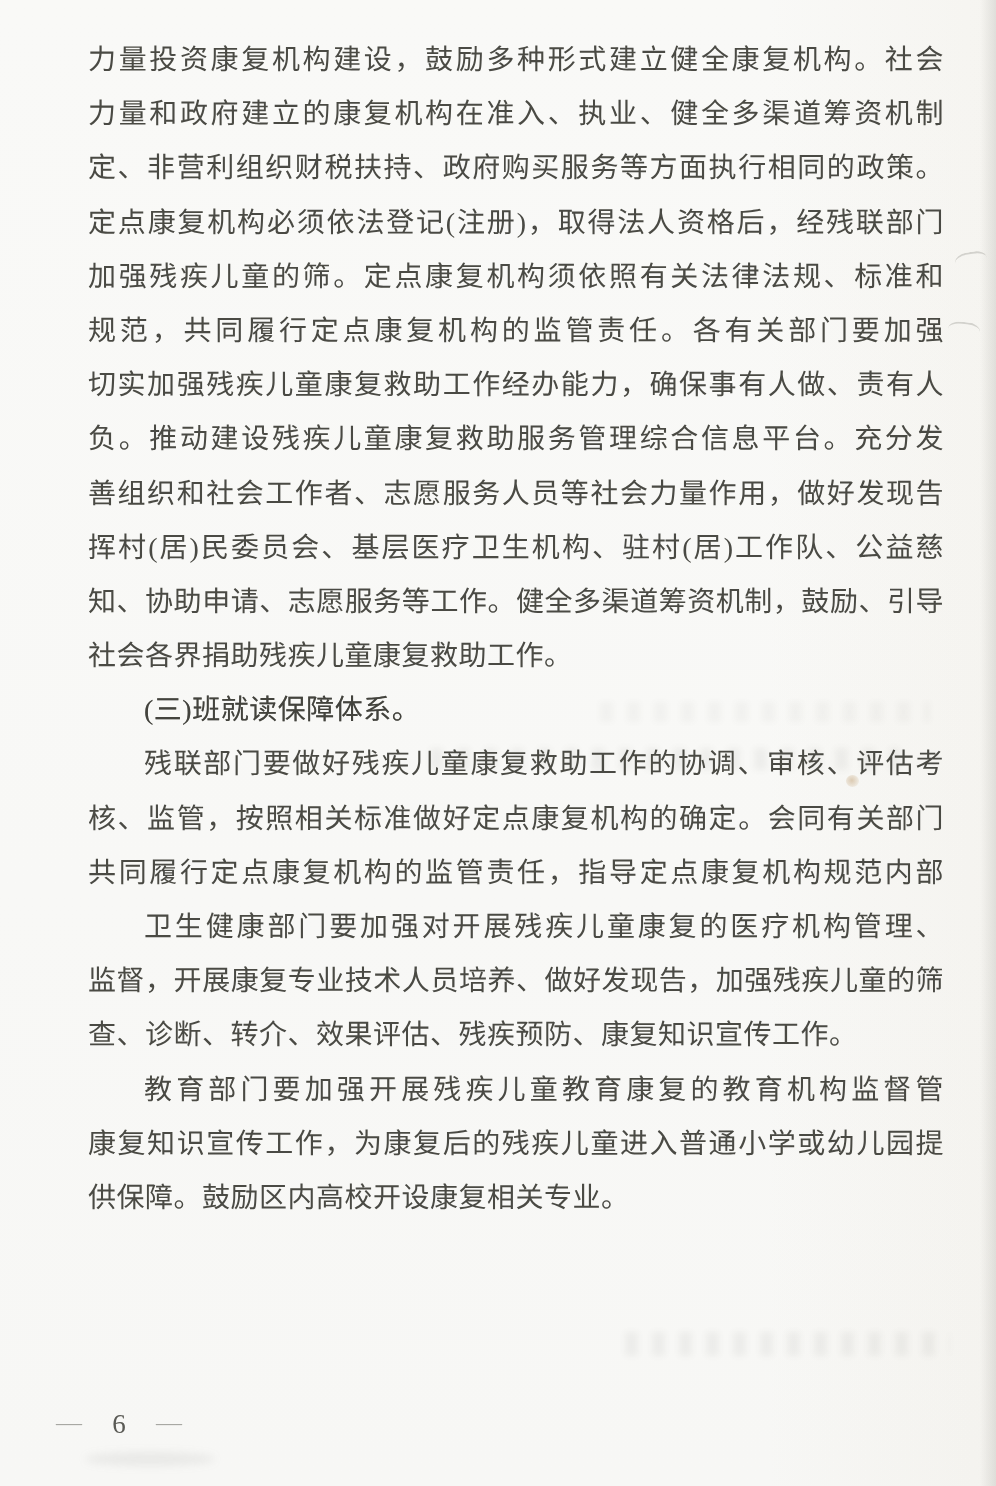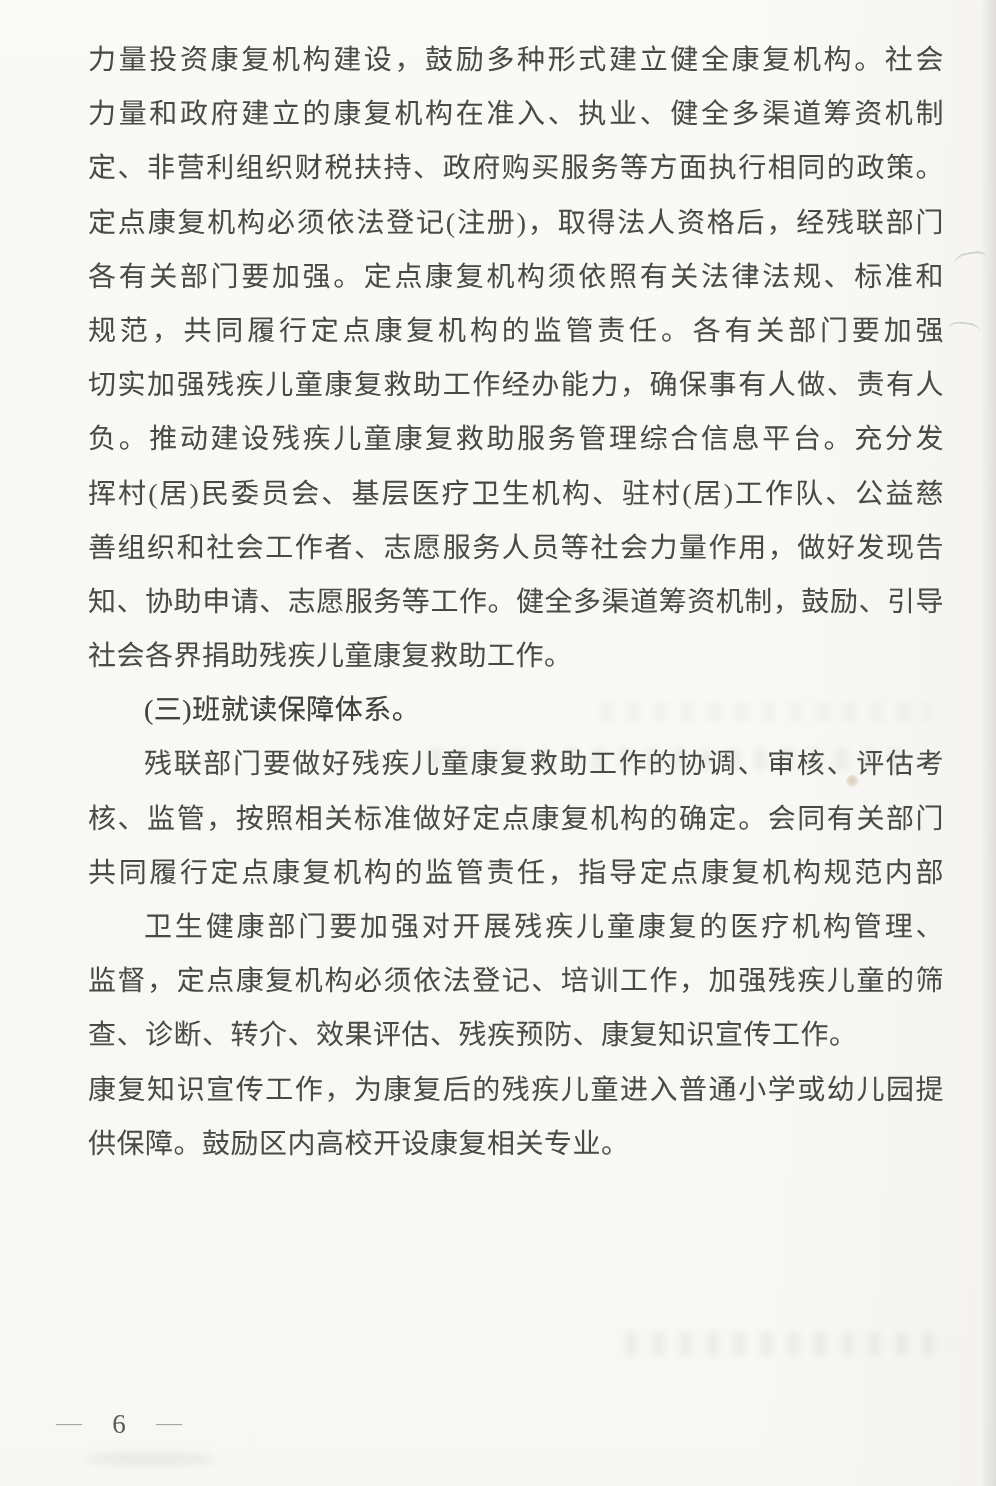--- a/index.html
+++ b/index.html
@@ -98,43 +98,44 @@
 <body>
 
 <div class="page">
 
   <div class="text-block">
       <div class="para">
         <div class="line">力量投资康复机构建设，鼓励多种形式建立健全康复机构。社会</div>
         <div class="line">力量和政府建立的康复机构在准入、执业、健全多渠道筹资机制</div>
         <div class="line">定、非营利组织财税扶持、政府购买服务等方面执行相同的政策。</div>
         <div class="line">定点康复机构必须依法登记(注册)，取得法人资格后，经残联部门</div>
-        <div class="line">各有关部门要加强。定点康复机构须依照有关法律法规、标准和</div>
+        <div class="line">加强残疾儿童的筛。定点康复机构须依照有关法律法规、标准和</div>
         <div class="line">规范，共同履行定点康复机构的监管责任。各有关部门要加强</div>
         <div class="line">切实加强残疾儿童康复救助工作经办能力，确保事有人做、责有人</div>
         <div class="line">负。推动建设残疾儿童康复救助服务管理综合信息平台。充分发</div>
+        <div class="line">善组织和社会工作者、志愿服务人员等社会力量作用，做好发现告</div>
         <div class="line">挥村(居)民委员会、基层医疗卫生机构、驻村(居)工作队、公益慈</div>
-        <div class="line">善组织和社会工作者、志愿服务人员等社会力量作用，做好发现告</div>
         <div class="line">知、协助申请、志愿服务等工作。健全多渠道筹资机制，鼓励、引导</div>
         <div class="line last">社会各界捐助残疾儿童康复救助工作。</div>
       </div>
       <div class="para heading">
         <div class="line indent last">(三)班就读保障体系。</div>
       </div>
       <div class="para">
         <div class="line indent">残联部门要做好残疾儿童康复救助工作的协调、审核、评估考</div>
         <div class="line">核、监管，按照相关标准做好定点康复机构的确定。会同有关部门</div>
         <div class="line">共同履行定点康复机构的监管责任，指导定点康复机构规范内部</div>
       </div>
       <div class="para">
         <div class="line indent">卫生健康部门要加强对开展残疾儿童康复的医疗机构管理、</div>
-        <div class="line">监督，定点康复机构必须依法登记、培训工作，加强残疾儿童的筛</div>
+        <div class="line">监督，开展康复专业技术人员培养、做好发现告，加强残疾儿童的筛</div>
         <div class="line last">查、诊断、转介、效果评估、残疾预防、康复知识宣传工作。</div>
       </div>
       <div class="para">
+        <div class="line indent">教育部门要加强开展残疾儿童教育康复的教育机构监督管</div>
         <div class="line">康复知识宣传工作，为康复后的残疾儿童进入普通小学或幼儿园提</div>
         <div class="line last">供保障。鼓励区内高校开设康复相关专业。</div>
       </div>
     </div>
 
   <div class="footer">
     <span class="dash">—</span>
     <span class="num">6</span>
     <span class="dash">—</span>
   </div>

